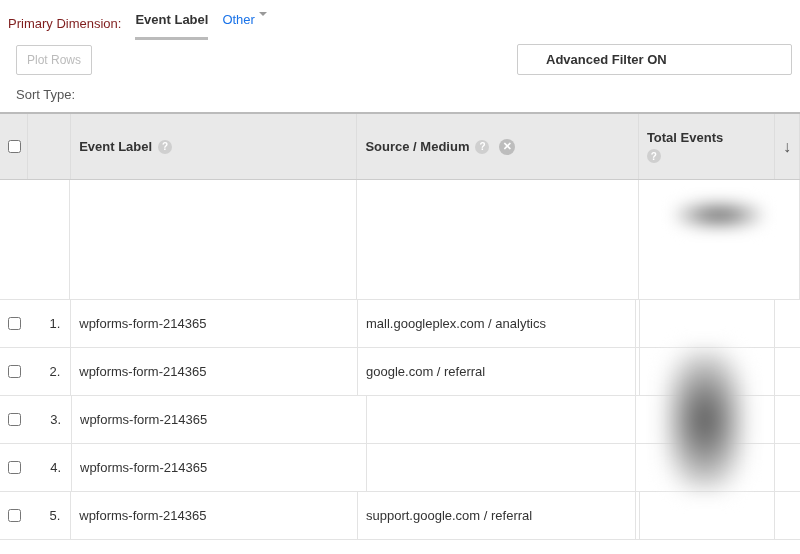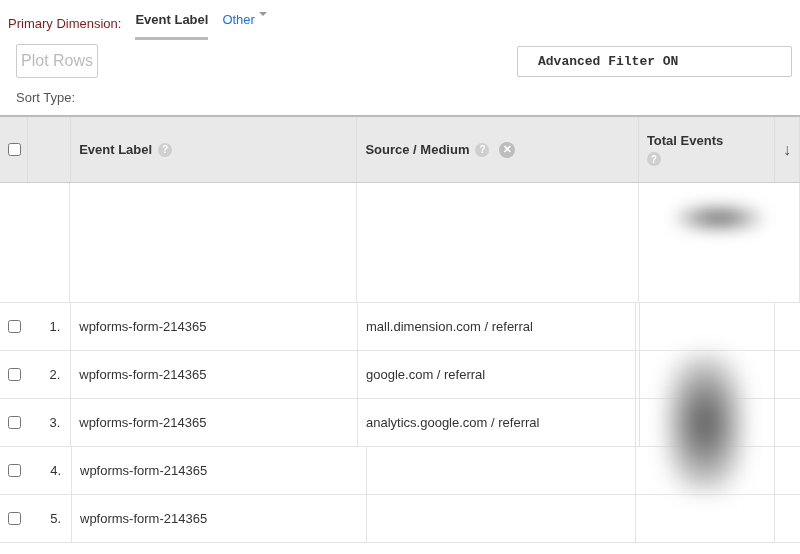--- a/index.html
+++ b/index.html
@@ -31,37 +31,36 @@
   .controls-row {
     display: flex;
     align-items: center;
     padding: 4px 8px 8px 16px;
     gap: 10px;
   }
   .btn {
     background: #fff;
     border: 1px solid #ccc;
     border-radius: 2px;
-    padding: 7px 4px;
-    font-size: 16px;
+    padding: 7px 10px;
+    font-size: 12px;
     color: #333;
     display: inline-flex;
     align-items: center;
     gap: 6px;
   }
   .btn.disabled { color: #bbb; cursor: default; }
   .filter-box {
     border: 1px solid #ccc;
     border-radius: 2px;
-    padding: 7px 20px;
+    padding: 7px 28px;
     margin-left: auto;
     width: 275px;
     font-weight: bold;
     color: #333;
-    font-family: Liberation Mono, monospace;
   }
   .sort-row {
     display: flex;
     align-items: center;
     padding: 4px 8px 10px 16px;
     gap: 10px;
     color: #555;
   }
   .table {
     width: 100%;
@@ -230,55 +229,55 @@
   </div>
 
   <div class="data-rows-wrap">
     <div id="rows">
         <div class="data-row">
           <div class="td col-check">
             <input type="checkbox" style="">
           </div>
           <div class="td col-idx">1.</div>
           <div class="td col-label">wpforms-form-214365</div>
-          <div class="td col-source">mall.dimension.com / referral</div>
+          <div class="td col-source">mall.googleplex.com / analytics</div>
           <div class="td col-total" style="border-right:none;width:165px;"></div>
         </div>
         <div class="data-row">
           <div class="td col-check">
             <input type="checkbox" style="">
           </div>
           <div class="td col-idx">2.</div>
           <div class="td col-label">wpforms-form-214365</div>
           <div class="td col-source">google.com / referral</div>
           <div class="td col-total" style="border-right:none;width:165px;"></div>
         </div>
         <div class="data-row">
           <div class="td col-check">
             <input type="checkbox" style="">
           </div>
           <div class="td col-idx">3.</div>
           <div class="td col-label">wpforms-form-214365</div>
-          <div class="td col-source">analytics.google.com / referral</div>
           <div class="td col-total" style="border-right:none;width:165px;"></div>
         </div>
         <div class="data-row">
           <div class="td col-check">
             <input type="checkbox" style="">
           </div>
           <div class="td col-idx">4.</div>
           <div class="td col-label">wpforms-form-214365</div>
           <div class="td col-total" style="border-right:none;width:165px;"></div>
         </div>
         <div class="data-row">
           <div class="td col-check">
             <input type="checkbox" style="">
           </div>
           <div class="td col-idx">5.</div>
           <div class="td col-label">wpforms-form-214365</div>
+          <div class="td col-source">support.google.com / referral</div>
           <div class="td col-total" style="border-right:none;width:165px;"></div>
         </div>
       </div>
     <div class="big-blur-container big-blur-wrap">
       <div class="big-blur"></div>
     </div>
   </div>
 </div>
 
 </body></html>

